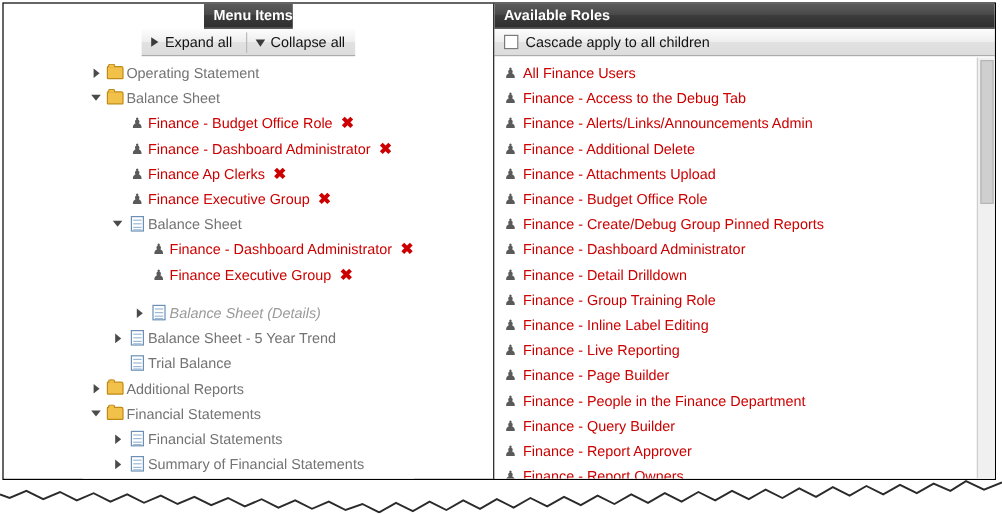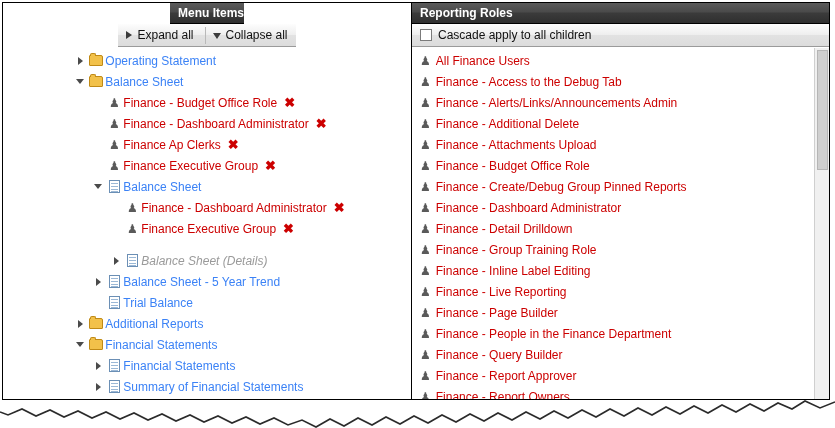--- a/index.html
+++ b/index.html
@@ -196,21 +196,21 @@
     background: #9bb8d6;
     box-shadow: 0 3px 0 #9bb8d6, 0 6px 0 #9bb8d6, 0 8px 0 #9bb8d6;
   }
   .person {
     font-size: 12px;
     color: #5a5a5a;
     line-height: 1;
   }
   .node-label {
     font-size: 12px;
-    color: #3b82f6;
+    color: #737373;
   }
   .node-label.role {
     color: #cc0000;
   }
   .node-label.muted {
     color: #9a9a9a;
     font-style: italic;
   }
   .xmark {
     color: #cc0000;
@@ -435,21 +435,21 @@
             <span class="ico">
               <span class="page"></span>
             </span>
             <span class="node-label">Approver Statement Editor</span>
           </div>
         </div>
     </div>
 
     <div class="pane-right">
       <div class="pane-header">
-        <span>Reporting Roles</span>
+        <span>Available Roles</span>
       </div>
       <div class="roles-toolbar">
         <span class="chk"></span>
         <span class="cascade-label">Cascade apply to all children</span>
       </div>
       <div class="roles-list" id="roles">
           <div class="role-row">
             <span class="person">♟</span>
             <a class="role-link" href="#">All Finance Users</a>
           </div>

